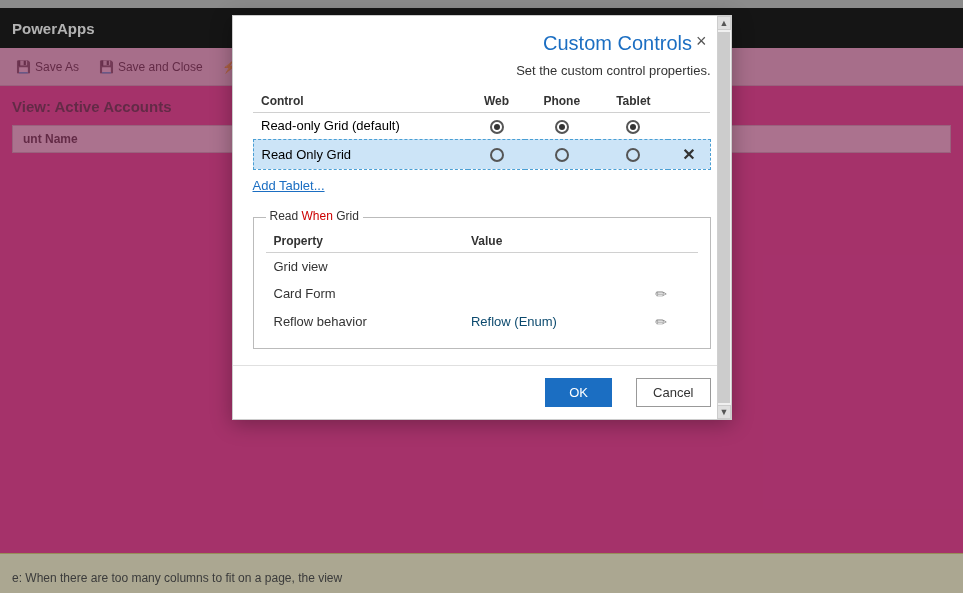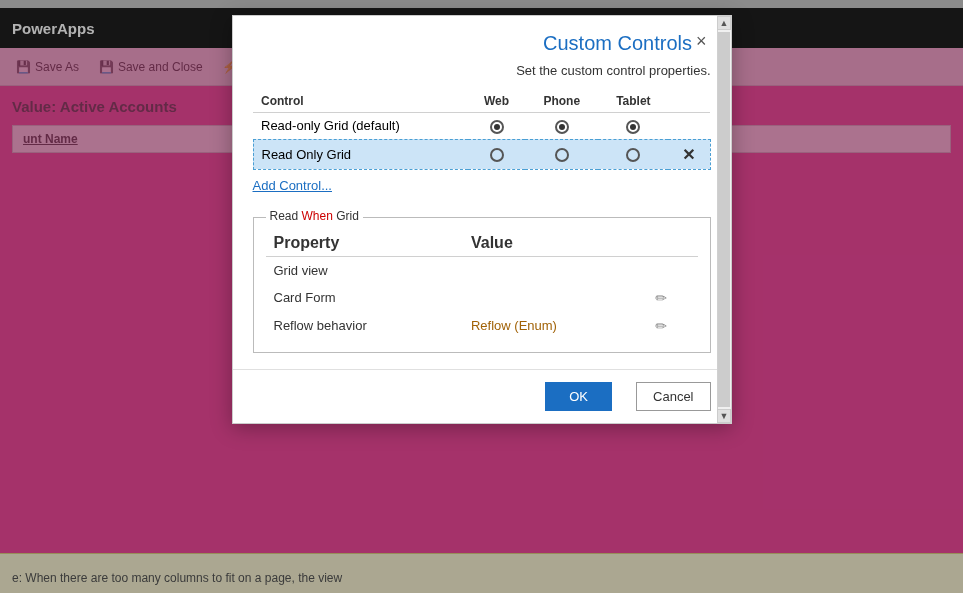--- a/index.html
+++ b/index.html
@@ -225,35 +225,35 @@
     }
 
     .props-table {
       width: 100%;
       border-collapse: collapse;
     }
 
     .props-table th {
       text-align: left;
       font-weight: 600;
-      font-size: 16px;
+      font-size: 12px;
       color: #333;
       padding: 4px 8px;
       border-bottom: 1px solid #d0d0d0;
     }
 
     .props-table td {
       padding: 6px 8px;
       font-size: 13px;
       color: #333;
       vertical-align: middle;
     }
 
     .props-table td.value-col {
-      color: #a16207;
+      color: #0c4a6e;
     }
 
     .edit-icon {
       color: #888;
       cursor: pointer;
       font-size: 14px;
     }
 
     
     .dialog-footer {
@@ -334,21 +334,20 @@
     
     .col-header-area {
       background: #fff;
       border: 1px solid #d0d0d0;
       padding: 6px 10px;
       display: flex;
       gap: 180px;
       font-size: 12px;
       font-weight: 600;
       color: #333;
-      text-decoration: underline;
     }
 
     
     .left-blur {
       opacity: 0.5;
     }
   </style>
 </head>
 <body>
 
@@ -368,21 +367,21 @@
       <span>Save and Close</span>
     </button>
     <button class="toolbar-btn">
       <span>⚡</span>
       <span>Actions</span>
       <span>▾</span>
     </button>
   </div>
 
   <div class="app-content left-blur">
-    <div class="view-title">Value: Active Accounts</div>
+    <div class="view-title">View: Active Accounts</div>
     <div class="col-header-area">
       <span>unt Name</span>
       <span>Main</span>
     </div>
   </div>
 
   <div class="notification-bar">
     <span>e: When there are too many columns to fit on a page, the view</span>
   </div>
 </div>
@@ -439,21 +438,21 @@
             <span class="radio-circle empty"></span>
           </td>
           <td class="center">
             <span class="delete-x">✕</span>
           </td>
         </tr>
       </tbody>
     </table>
 
     
-    <a class="add-control-link">Add Control...</a>
+    <a class="add-control-link">Add Tablet...</a>
 
     
     <div class="section-box">
       <div class="section-legend">Read <span class="only">When</span> Grid</div>
 
       <table class="props-table">
         <thead>
           <tr>
             <th>Property</th>
             <th>Value</th>

